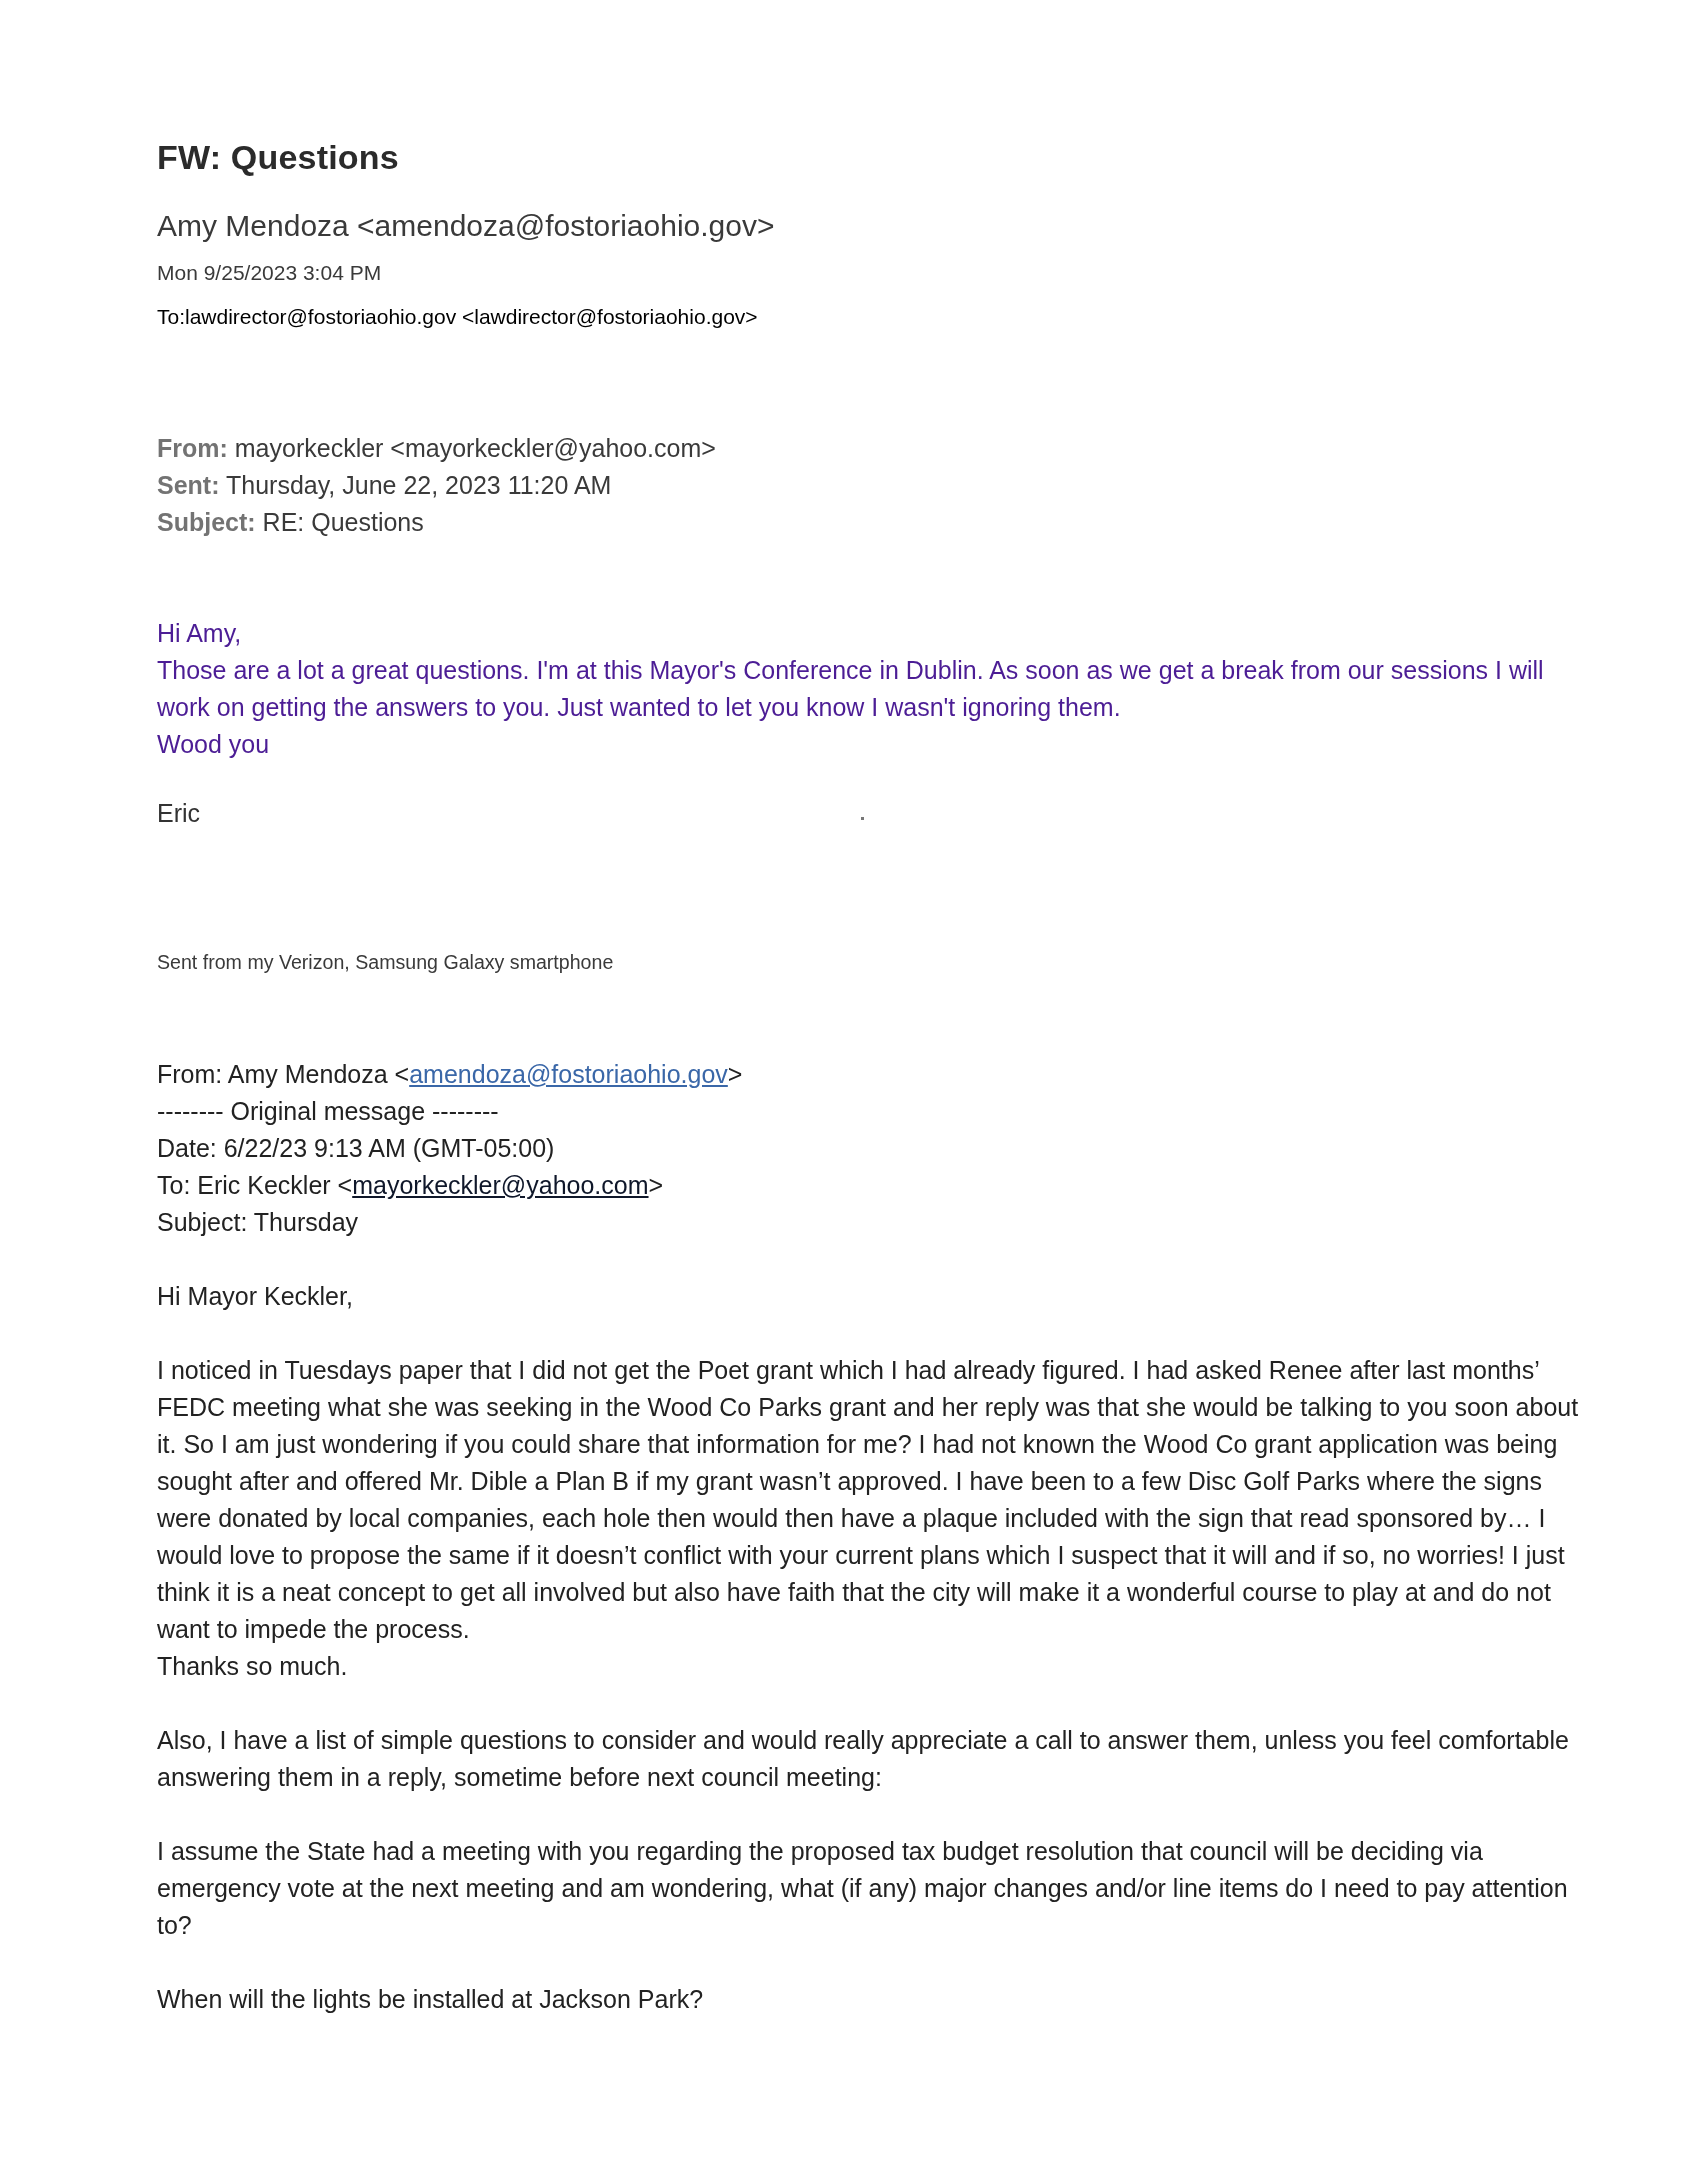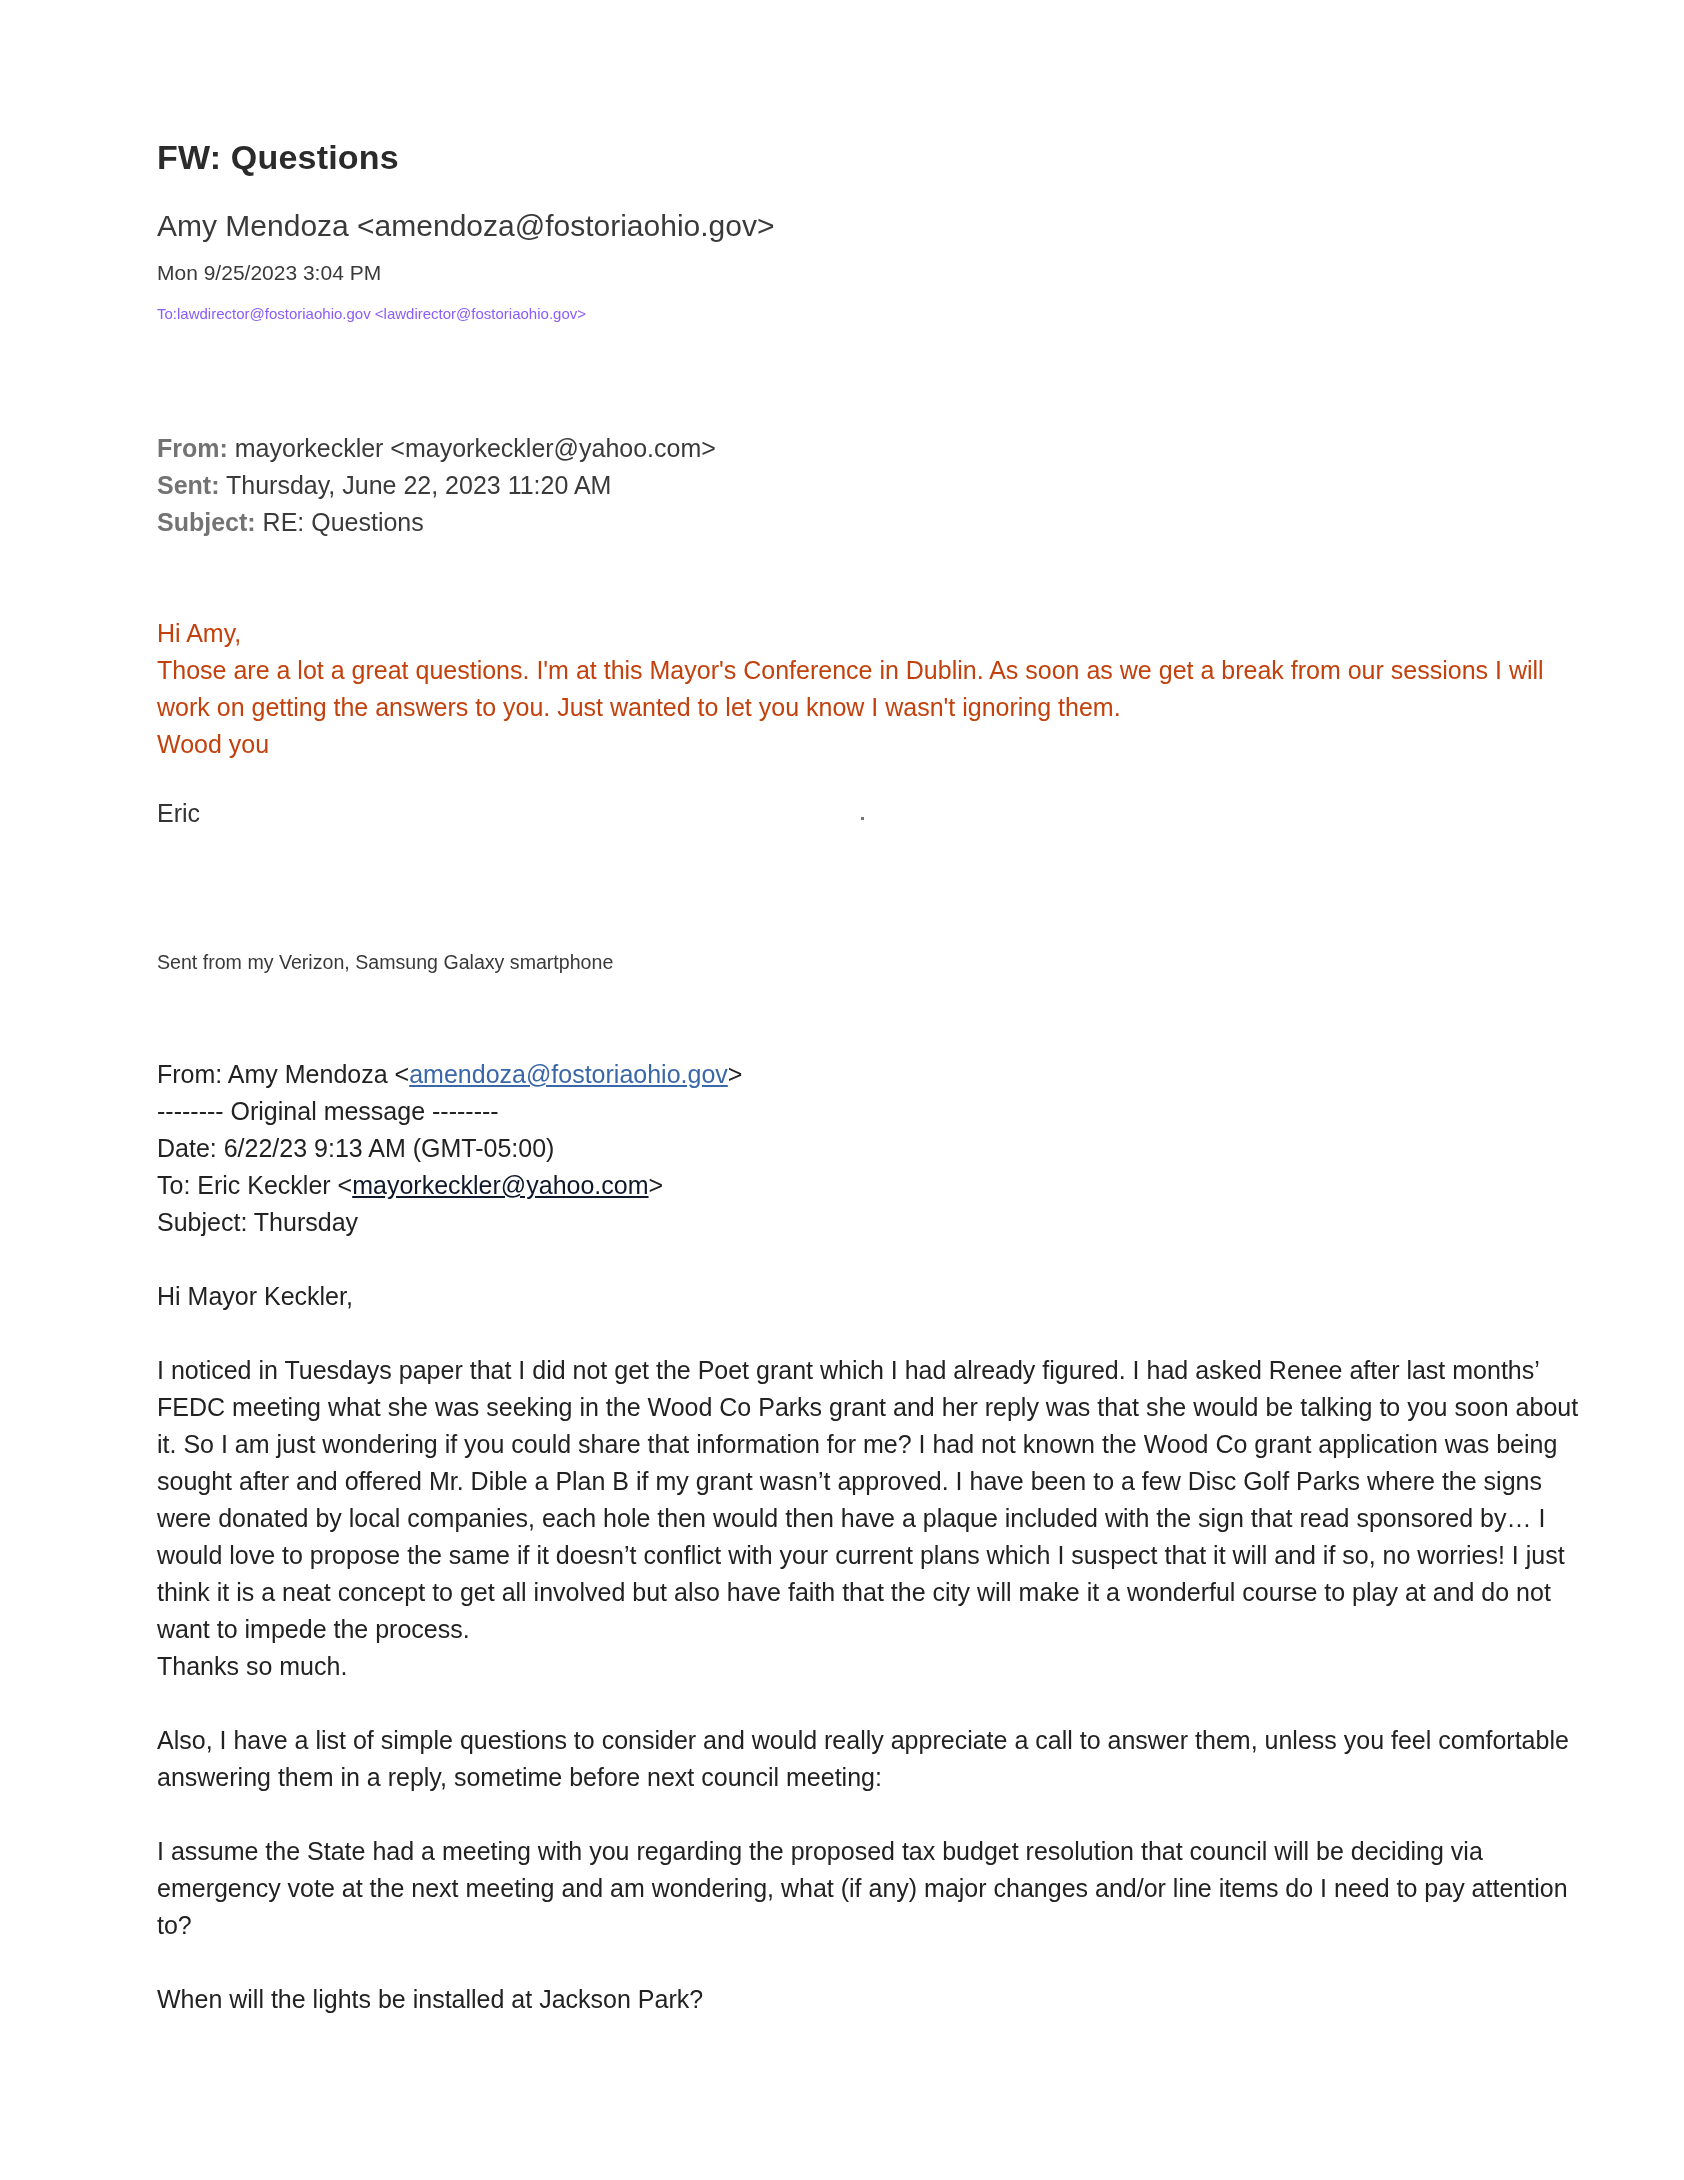--- a/index.html
+++ b/index.html
@@ -41,39 +41,39 @@
       position: absolute;
       top: 261px;
       left: 0;
       font-size: 21px;
       color: #3a3a3a;
     }
     .to-line {
       position: absolute;
       top: 305px;
       left: 0;
-      font-size: 15px;
-      color: #8b5cf6;
+      font-size: 21px;
+      color: #000000;
     }
     .fw-header {
       position: absolute;
       top: 430px;
       left: 0;
       font-size: 25px;
       line-height: 37px;
       color: #3a3a3a;
     }
     .fw-header .row b { color: #737373; }
     .reply-body {
       position: absolute;
       top: 615px;
       left: 0;
       font-size: 25px;
       line-height: 37px;
-      color: #c2410c;
+      color: #4c1d95;
       width: 1431px;
     }
     .reply-body p { margin: 0; }
     .sig-name {
       position: absolute;
       top: 799px;
       left: 0;
       font-size: 25px;
       color: #333;
     }

